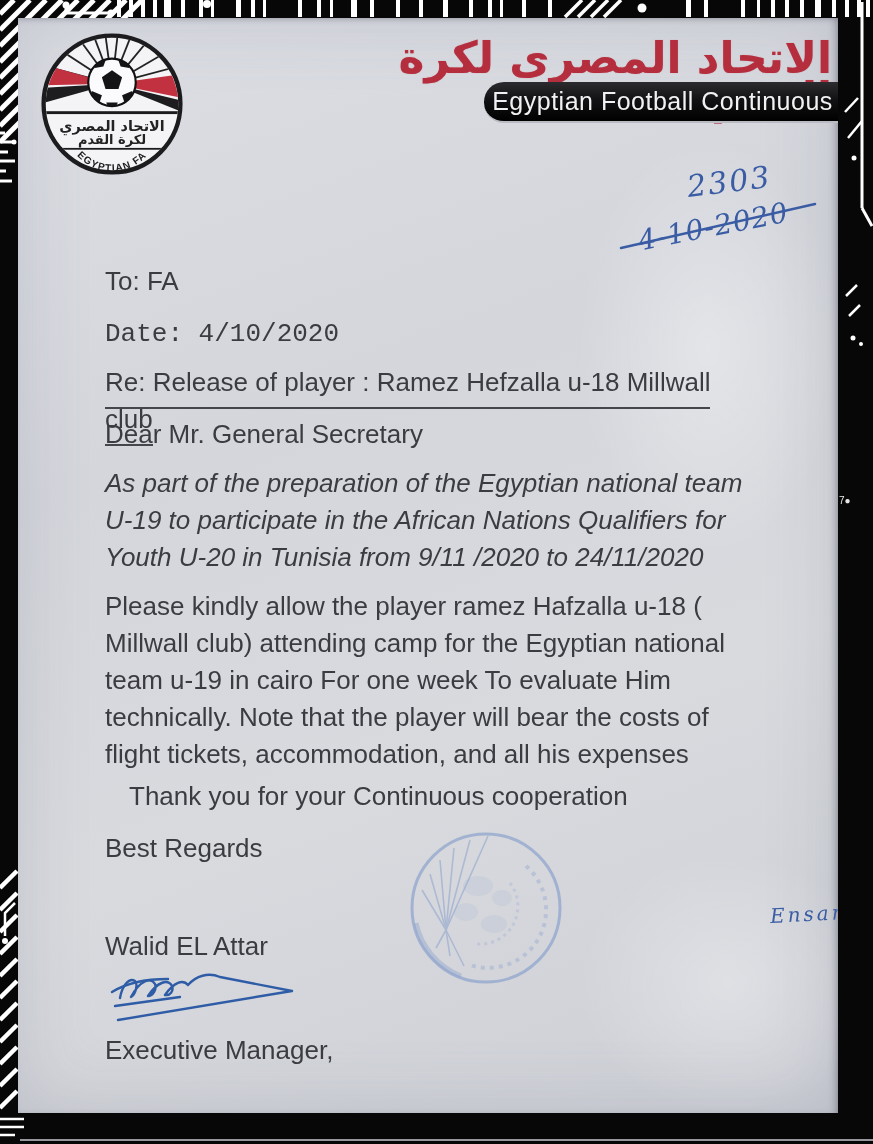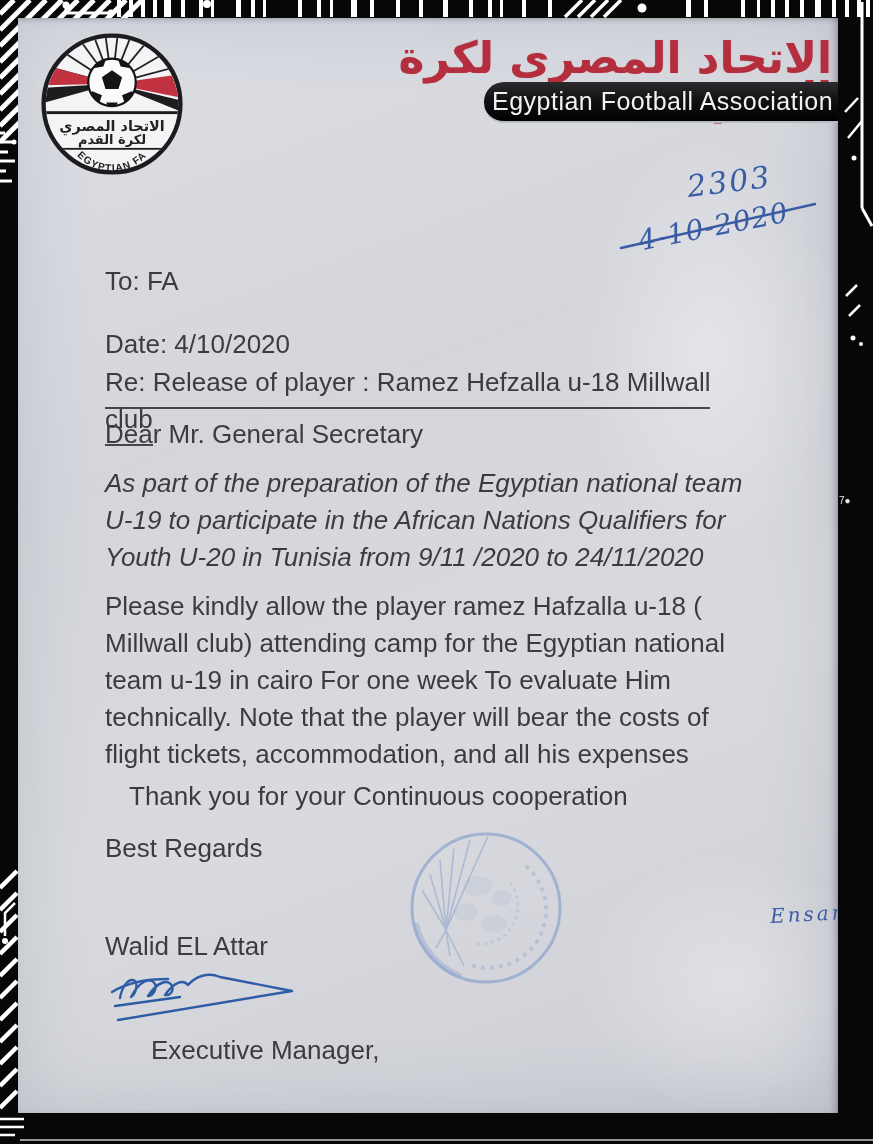--- a/index.html
+++ b/index.html
@@ -28,26 +28,26 @@
         font-family:"Liberation Sans",sans-serif;}
   
   .hand{font-family:"DejaVu Serif",serif;font-style:italic;color:#3a5ca4;}
   .ref-note{position:absolute;left:595px;top:146px;width:218px;height:112px;}
   .ref-num{position:absolute;left:74px;top:0;font-size:30px;transform:rotate(-7deg);letter-spacing:2px;}
   .ref-date{position:absolute;left:24px;top:46px;font-size:28px;transform:rotate(-11deg);letter-spacing:1px;}
   .ref-line{position:absolute;left:0;top:0;}
   .side-note{position:absolute;left:752px;top:884px;font-size:20px;letter-spacing:3px;transform:rotate(-3deg);}
   
   .bodytext{position:absolute;left:87px;color:#3b3b41;font-size:26px;line-height:37px;width:660px;}
-  .l-to{top:245px;} .l-date{top:308px;} 
+  .l-to{top:245px;} .l-date{top:298px;font-family:Liberation Mono, monospace;} 
   .l-sub{top:346px;} .l-sub span{border-bottom:2px solid #45454b;padding-bottom:10px;}
   .l-sal{top:398px;}
   .l-p1{top:447px;width:652px;font-style:italic;} .l-p2{top:570px;width:652px;}
   .l-thanks{top:760px;margin-left:24px;} .l-reg{top:812px;}
-  .l-name{top:910px;} .l-title{top:1014px;margin-left:46px;}
+  .l-name{top:910px;} .l-title{top:1014px;}
   .signature{position:absolute;left:92px;top:946px;}
   .stamp{position:absolute;left:388px;top:810px;opacity:.9;}
 </style>
 </head>
 <body>
 
 <div class="stage">
 
   <svg class="border-art" width="873" height="1144" viewBox="0 0 873 1144">
     <g stroke="#fff" fill="none">
@@ -223,21 +223,21 @@
         <text x="100" y="156" text-anchor="middle" font-size="18" font-weight="bold" fill="#222" font-family="DejaVu Sans, sans-serif" direction="rtl">لكرة القدم</text>
         <rect x="16" y="161" width="168" height="2.5" fill="#1c1c1e"></rect>
         <text font-size="14" font-weight="bold" fill="#1c1c1e" letter-spacing="1.5" font-family="Liberation Sans, sans-serif">
           <textPath href="#cap" startOffset="50%" text-anchor="middle">EGYPTIAN FA</textPath>
         </text>
       </g>
     </svg>
 
     <div class="arabic-title">الاتحاد المصرى لكرة القدم</div>
     <div class="banner">
-      <span>Egyptian Football Association</span>
+      <span>Egyptian Football Continuous</span>
     </div>
 
     <div class="ref-note">
       <svg class="ref-line" width="218" height="112">
         <path d="M8,84 L202,40" stroke="#3a5ca4" stroke-width="2.5" fill="none" stroke-linecap="round"></path>
       </svg>
       <div class="hand ref-num">2303</div>
       <div class="hand ref-date">4-10-2020</div>
     </div>
 

